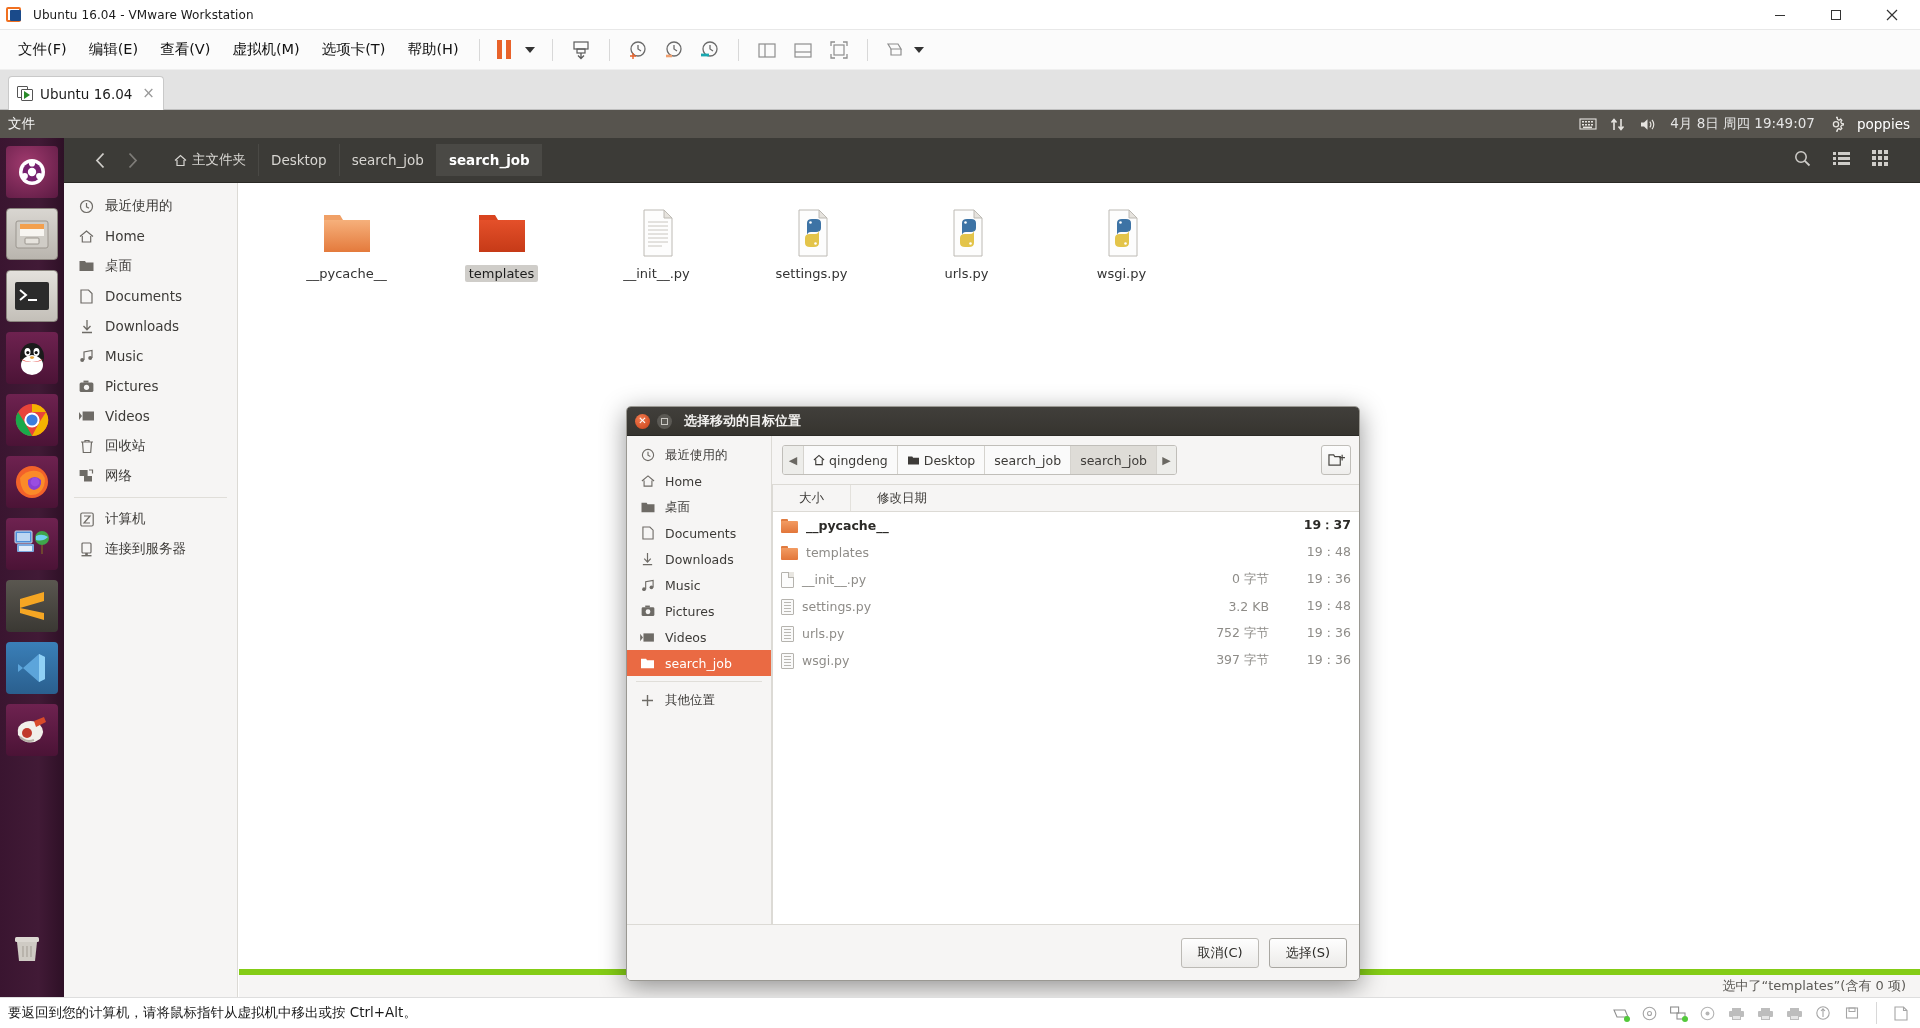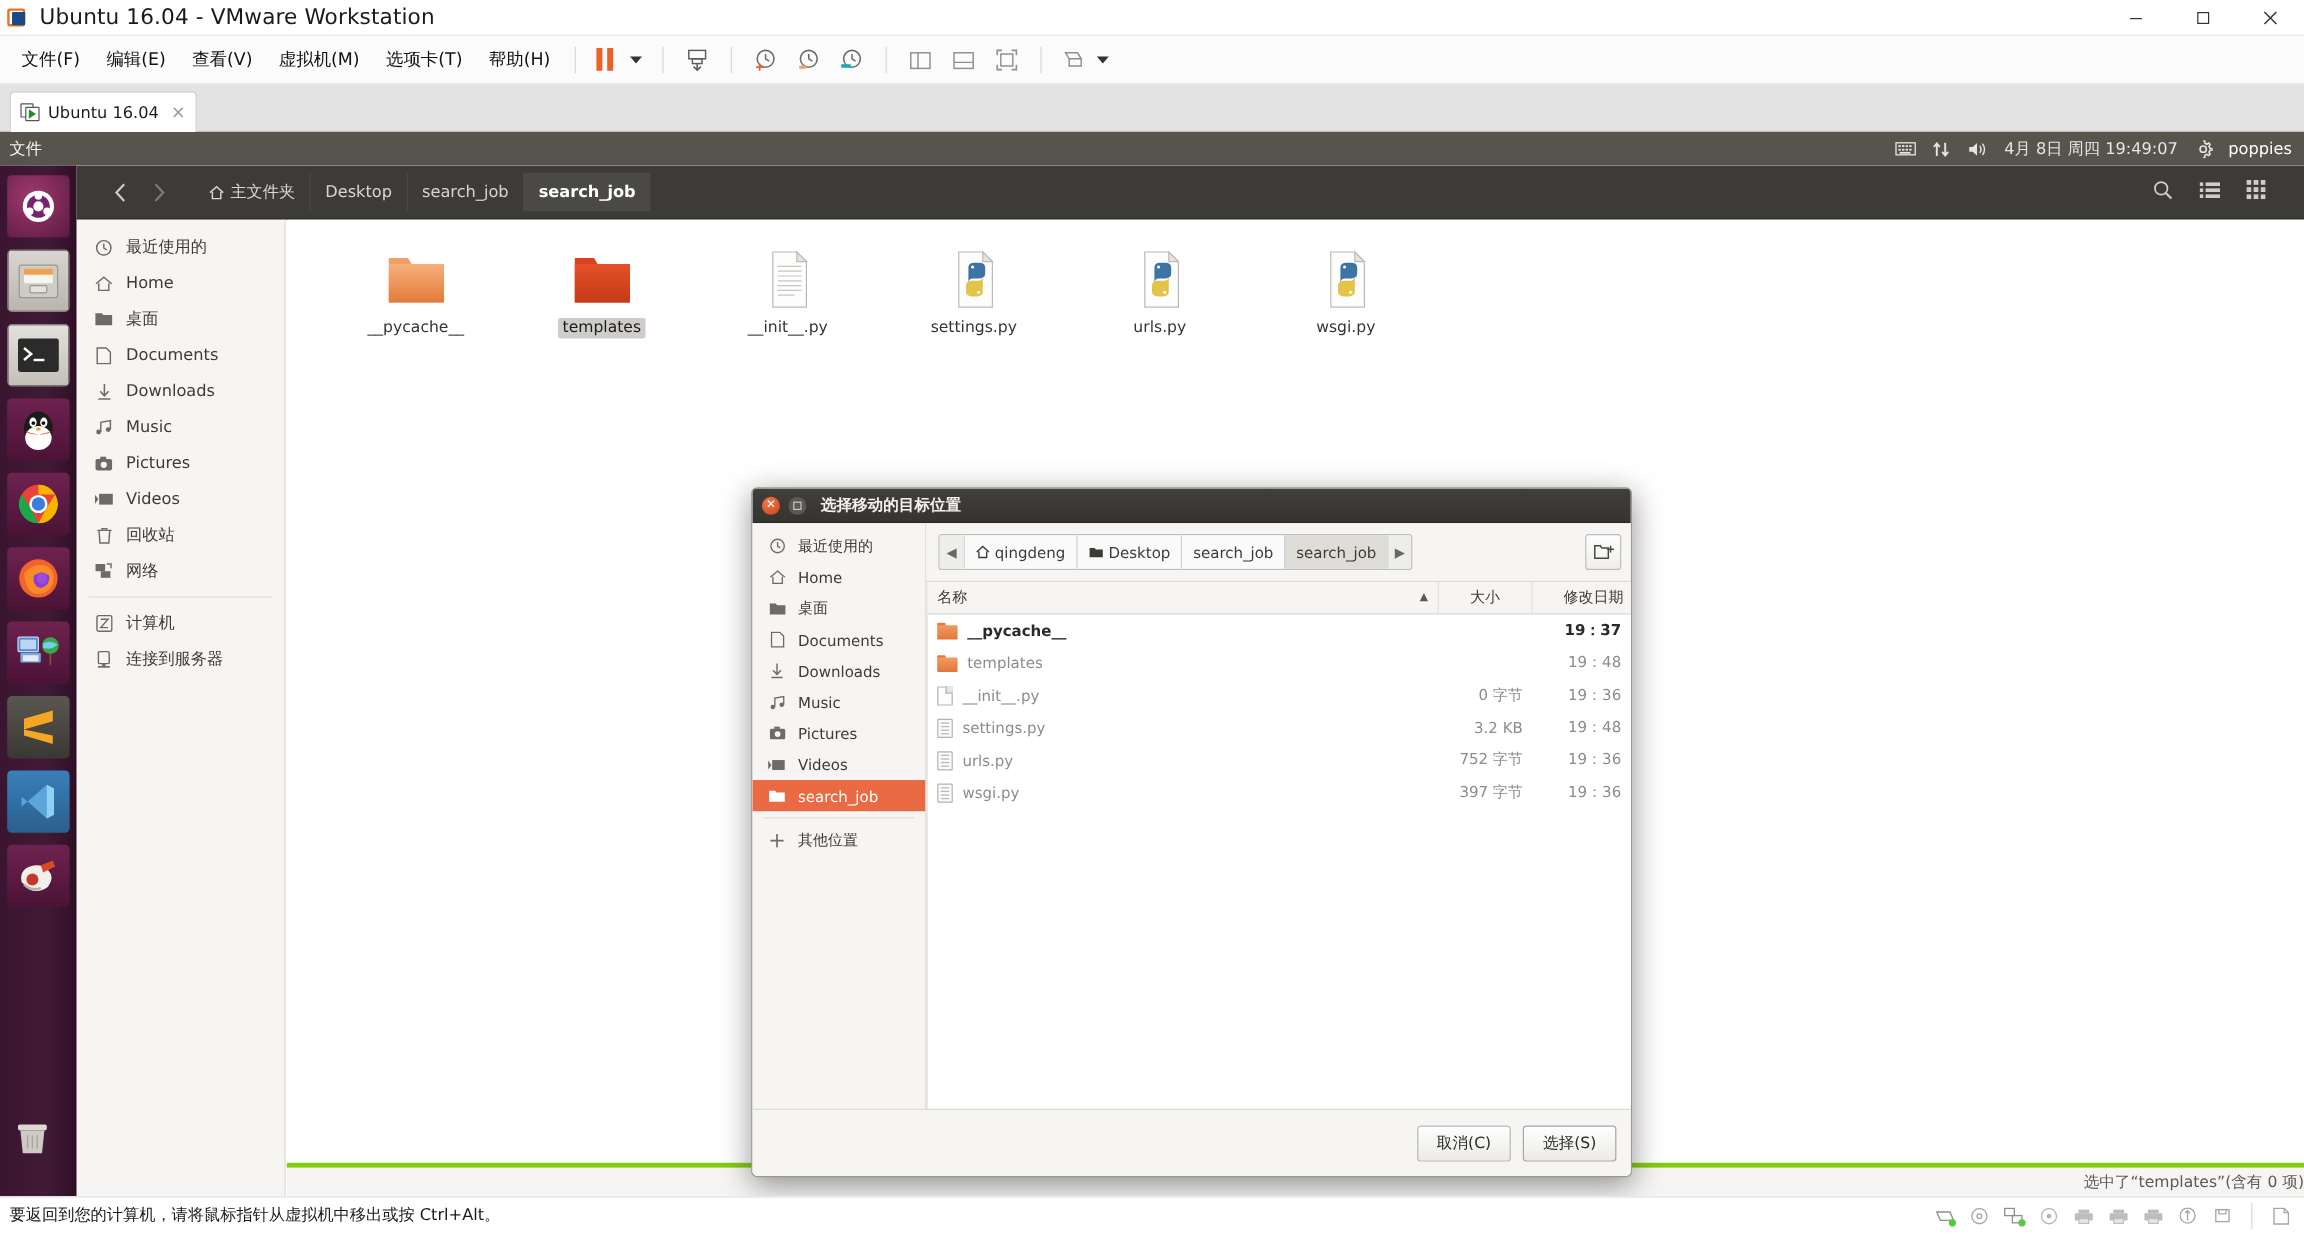--- a/index.html
+++ b/index.html
@@ -19,21 +19,21 @@
   .vm-title-icon { margin-left: 6px; width: 18px; height: 18px; position: relative; }
   .vm-title-icon .sq1 {
     position: absolute; left: 0; top: 1px; width: 15px; height: 15px;
     border: 2px solid #f07020; border-radius: 2px; background: #fff;
   }
   .vm-title-icon .sq2 {
     position: absolute; left: 4px; top: 4px; width: 11px; height: 11px;
     background: #1a4a8a; border-radius: 1px;
   }
   .vm-title-text {
-    margin-left: 9px; font-size: 18px; color: #1a1a1a; letter-spacing: .1px;
+    margin-left: 9px; font-size: 12px; color: #1a1a1a; letter-spacing: .1px;
   }
   .vm-winbtns { margin-left: auto; display: flex; height: 30px; }
   .vm-winbtn {
     width: 56px; height: 30px; display: flex; align-items: center; justify-content: center;
     color: #333;
   }
   .vm-winbtn svg { display: block; }
 
   
   .vm-menubar {
@@ -130,22 +130,22 @@
   .nau-main {
     position: absolute; left: 175px; top: 45px; width: 1681px; height: 814px; background: #fff;
   }
   .icon-grid { display: flex; flex-wrap: wrap; padding: 14px 10px 0 30px; gap: 0; }
   .igrid-cell { width: 155px; display: flex; flex-direction: column; align-items: center; padding-top: 10px; }
   .igrid-label { font-size: 13px; color: #333; margin-top: 6px; padding: 1px 4px; border-radius: 2px; }
   .igrid-label.selected { background: #cfcdc9; color: #1c1c1c; }
 
   .nau-status {
     position: absolute; left: 175px; bottom: 0; width: 1681px; height: 28px;
-    background: #f6f5f4; border-top: 4px solid #84cc16; display: flex; align-items: center;
-    justify-content: flex-end; font-size: 13px; color: #5c5a56;
+    background: #f6f5f4; border-top: 6px solid #84cc16; display: flex; align-items: center;
+    justify-content: flex-end; padding-right: 14px; font-size: 13px; color: #5c5a56;
   }
 
   
   .dlg {
     position: absolute; left: 626px; top: 296px; width: 734px; height: 575px;
     background: #f6f5f4; border: 1px solid #9a9892; border-radius: 5px;
     box-shadow: 0 6px 26px rgba(0,0,0,.42);
     overflow: hidden;
   }
   .dlg-title {
@@ -936,24 +936,20 @@
             <div class="newfolder-btn">
               <svg width="17" height="16" viewBox="0 0 18 17">
                 <path d="M1 3 L6 3 L7.2 5 L13 5 L13 14 L1 14 Z" fill="none" stroke="#4a4844" stroke-width="1.3"></path>
                 <path d="M15 3 L15 9 M12 6 L18 6" stroke="#4a4844" stroke-width="1.3"></path>
               </svg>
             </div>
           </div>
 
           <div class="dlg-list">
             <div class="dl-head">
-              <div class="dl-h name">
-                <span>名称</span>
-                <span style="font-size:9px;color:#5a5854">▲</span>
-              </div>
               <div class="dl-h size">
                 <span>大小</span>
               </div>
               <div class="dl-h date">
                 <span>修改日期</span>
               </div>
             </div>
 
             <div class="dl-row bold">
               <div class="dl-name">

